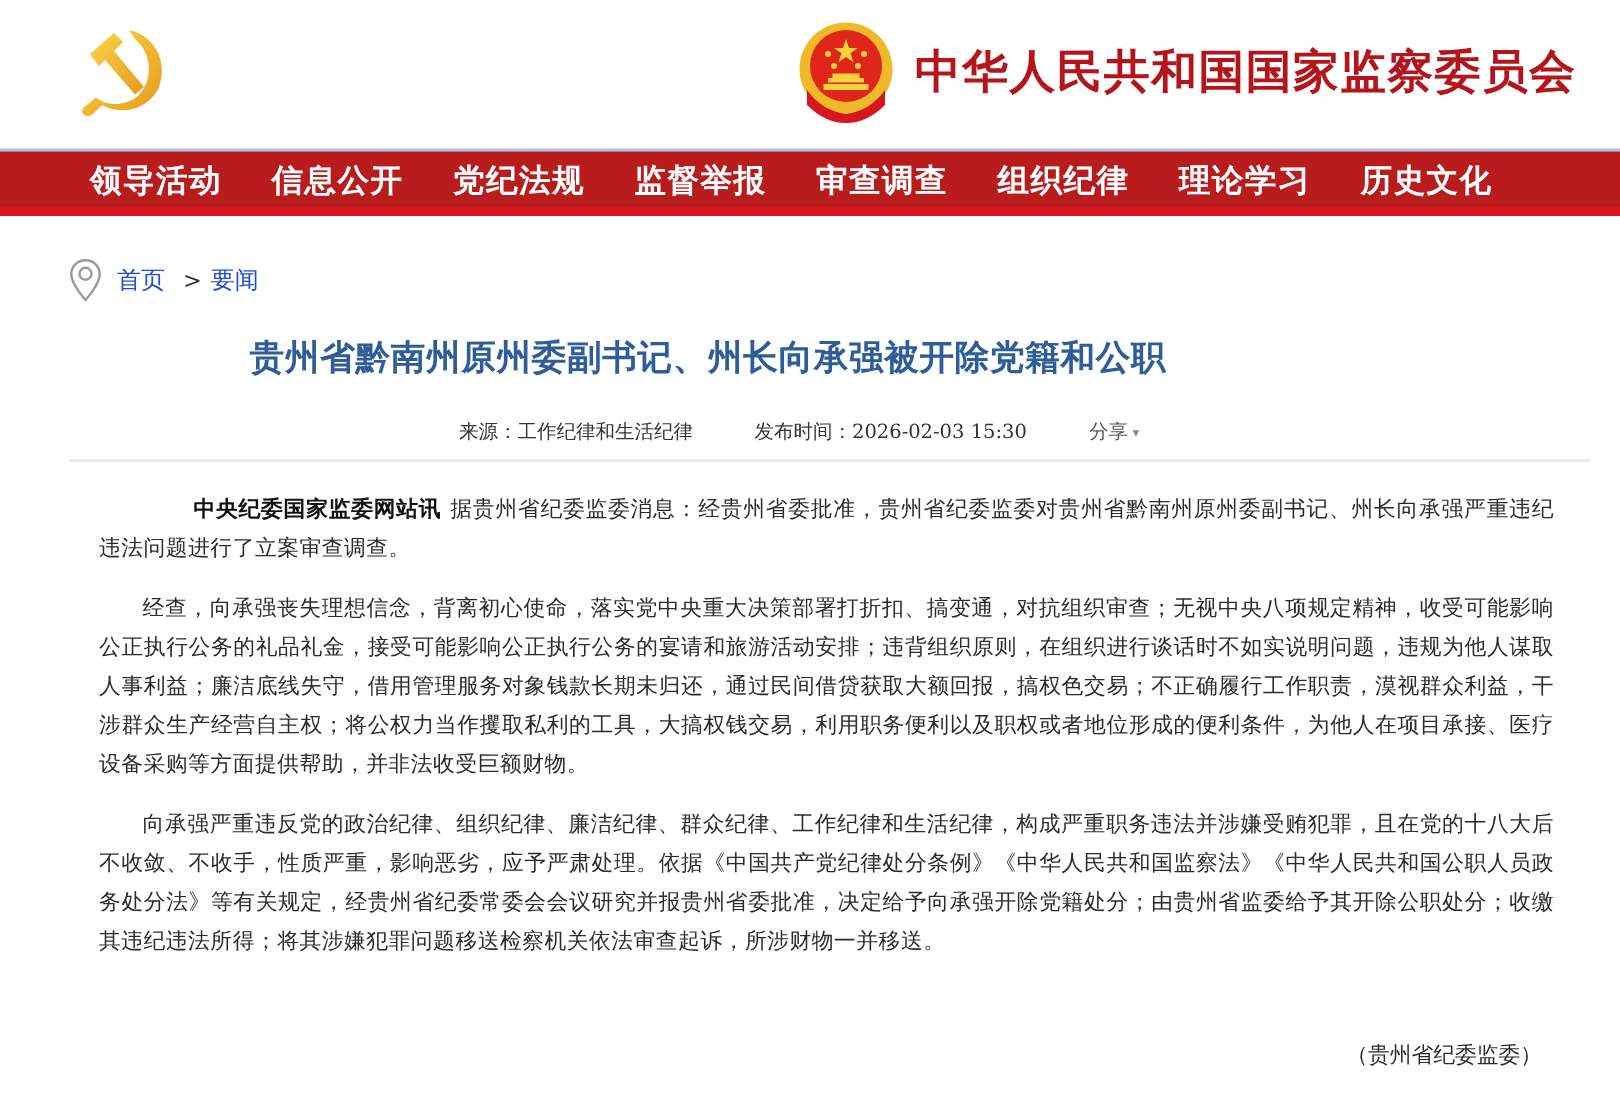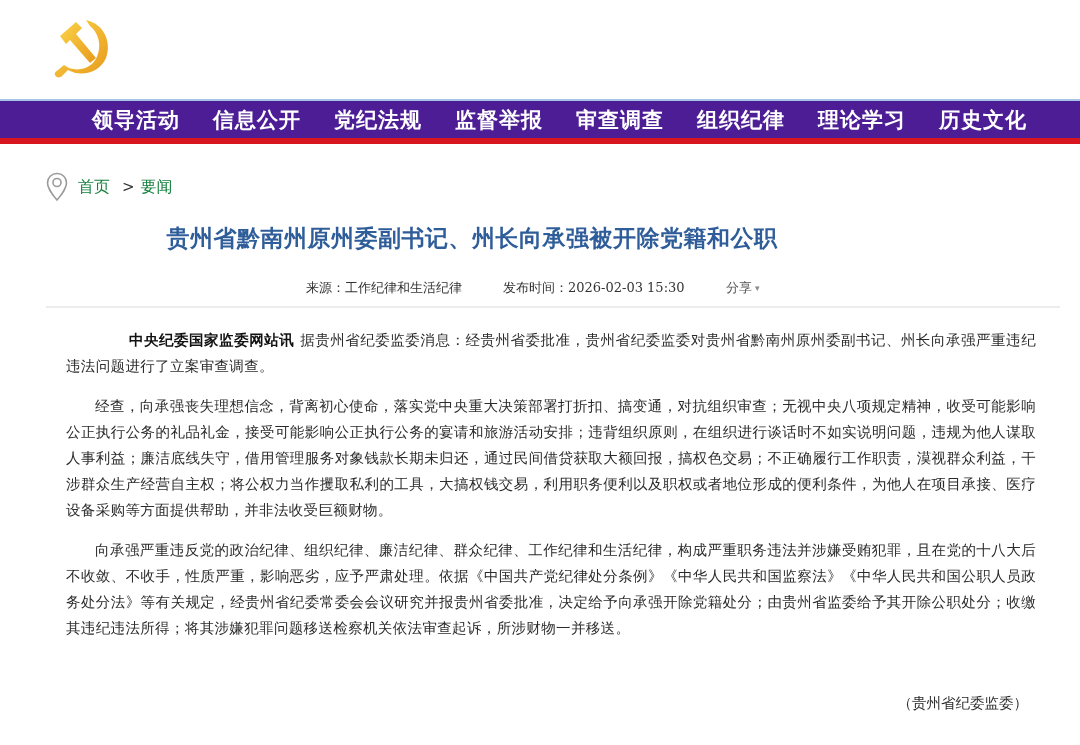--- a/index.html
+++ b/index.html
@@ -16,32 +16,32 @@
       font-family: "DejaVu Serif", "Liberation Serif", serif;
       font-weight: bold; color: #b5141c; font-size: 31px; letter-spacing: 1px;
       margin-left: 8px; white-space: nowrap;
     }
     .org-left .org-name { font-size: 30px; }
     .org-right .org-name { font-size: 30.5px; margin-left: 10px; }
 
     
     .nav-wrap { position: absolute; left: 0; top: 99px; width: 1080px; height: 45px; }
     .nav-top-line { height: 2px; background: #a9c3e6; }
-    .nav { height: 37px; background: #4c1d95; display: flex; align-items: center; padding-left: 92px; }
+    .nav { height: 37px; background: #b91c1c; display: flex; align-items: center; padding-left: 60px; }
     .nav-item {
       font-family: "DejaVu Serif", "Liberation Serif", serif;
       color: #ffffff; font-size: 21px; font-weight: bold; letter-spacing: 1px;
       margin-right: 33px; white-space: nowrap; cursor: pointer;
     }
     .nav-red { height: 6px; background: #d8161f; }
 
     
     .breadcrumb { position: absolute; left: 46px; top: 172px; display: flex; align-items: center; height: 30px; }
     .pin { width: 22px; height: 30px; margin-right: 10px; }
-    .crumb { font-family: "DejaVu Serif", "Liberation Serif", serif; font-size: 16px; color: #15803d; }
+    .crumb { font-family: "DejaVu Serif", "Liberation Serif", serif; font-size: 16px; color: #1d4ed8; }
     .crumb-sep { font-size: 15px; color: #333; margin: 0 6px 0 12px; }
 
     
     .title {
       position: absolute; left: 0; top: 223px; width: 944px; text-align: center;
       font-family: "DejaVu Serif", "Liberation Serif", serif;
       font-size: 23px; font-weight: bold; color: #2e5d99; letter-spacing: 0.5px;
     }
 
     
@@ -80,20 +80,36 @@
           <stop offset="1" stop-color="#e79a1b"></stop>
         </linearGradient>
       </defs>
 
       <path d="M40 8 C58 12 66 30 60 46 C54 60 36 66 22 58 L16 64 C14 66 10 66 9 63 C8 61 10 59 12 58 L18 53 C24 58 36 60 46 52 C56 42 56 24 44 14 Z" fill="url(#gold)"></path>
 
       <path d="M14 24 L30 10 L36 16 L30 22 L50 46 L44 51 L24 28 L20 32 Z" fill="url(#gold)"></path>
     </svg>
   </div>
 
+  <div class="org org-right">
+    <svg class="emblem" viewBox="0 0 72 72">
+      <circle cx="36" cy="34" r="31" fill="#f0b92a"></circle>
+      <circle cx="36" cy="32" r="24" fill="#e0251b"></circle>
+      <polygon points="36,14 38,20 44,20 39,23.5 41,29.5 36,26 31,29.5 33,23.5 28,20 34,20" fill="#f7d33a"></polygon>
+      <circle cx="24" cy="24" r="2" fill="#f7d33a"></circle>
+      <circle cx="48" cy="24" r="2" fill="#f7d33a"></circle>
+      <circle cx="28" cy="32" r="2" fill="#f7d33a"></circle>
+      <circle cx="44" cy="32" r="2" fill="#f7d33a"></circle>
+      <rect x="24" y="40" width="24" height="3" fill="#f7d33a"></rect>
+      <rect x="27" y="37" width="18" height="3" fill="#f7d33a"></rect>
+      <rect x="21" y="44" width="30" height="4" fill="#f7d33a"></rect>
+      <path d="M10 48 Q20 62 36 64 Q52 62 62 48 L62 58 Q50 70 36 70 Q22 70 10 58 Z" fill="#d8161f"></path>
+    </svg>
+    <span class="org-name">中华人民共和国国家监察委员会</span>
+  </div>
 </div>
 
 <div class="nav-wrap">
   <div class="nav-top-line"></div>
   <div class="nav">
     <a class="nav-item">领导活动</a>
     <a class="nav-item">信息公开</a>
     <a class="nav-item">党纪法规</a>
     <a class="nav-item">监督举报</a>
     <a class="nav-item">审查调查</a>

